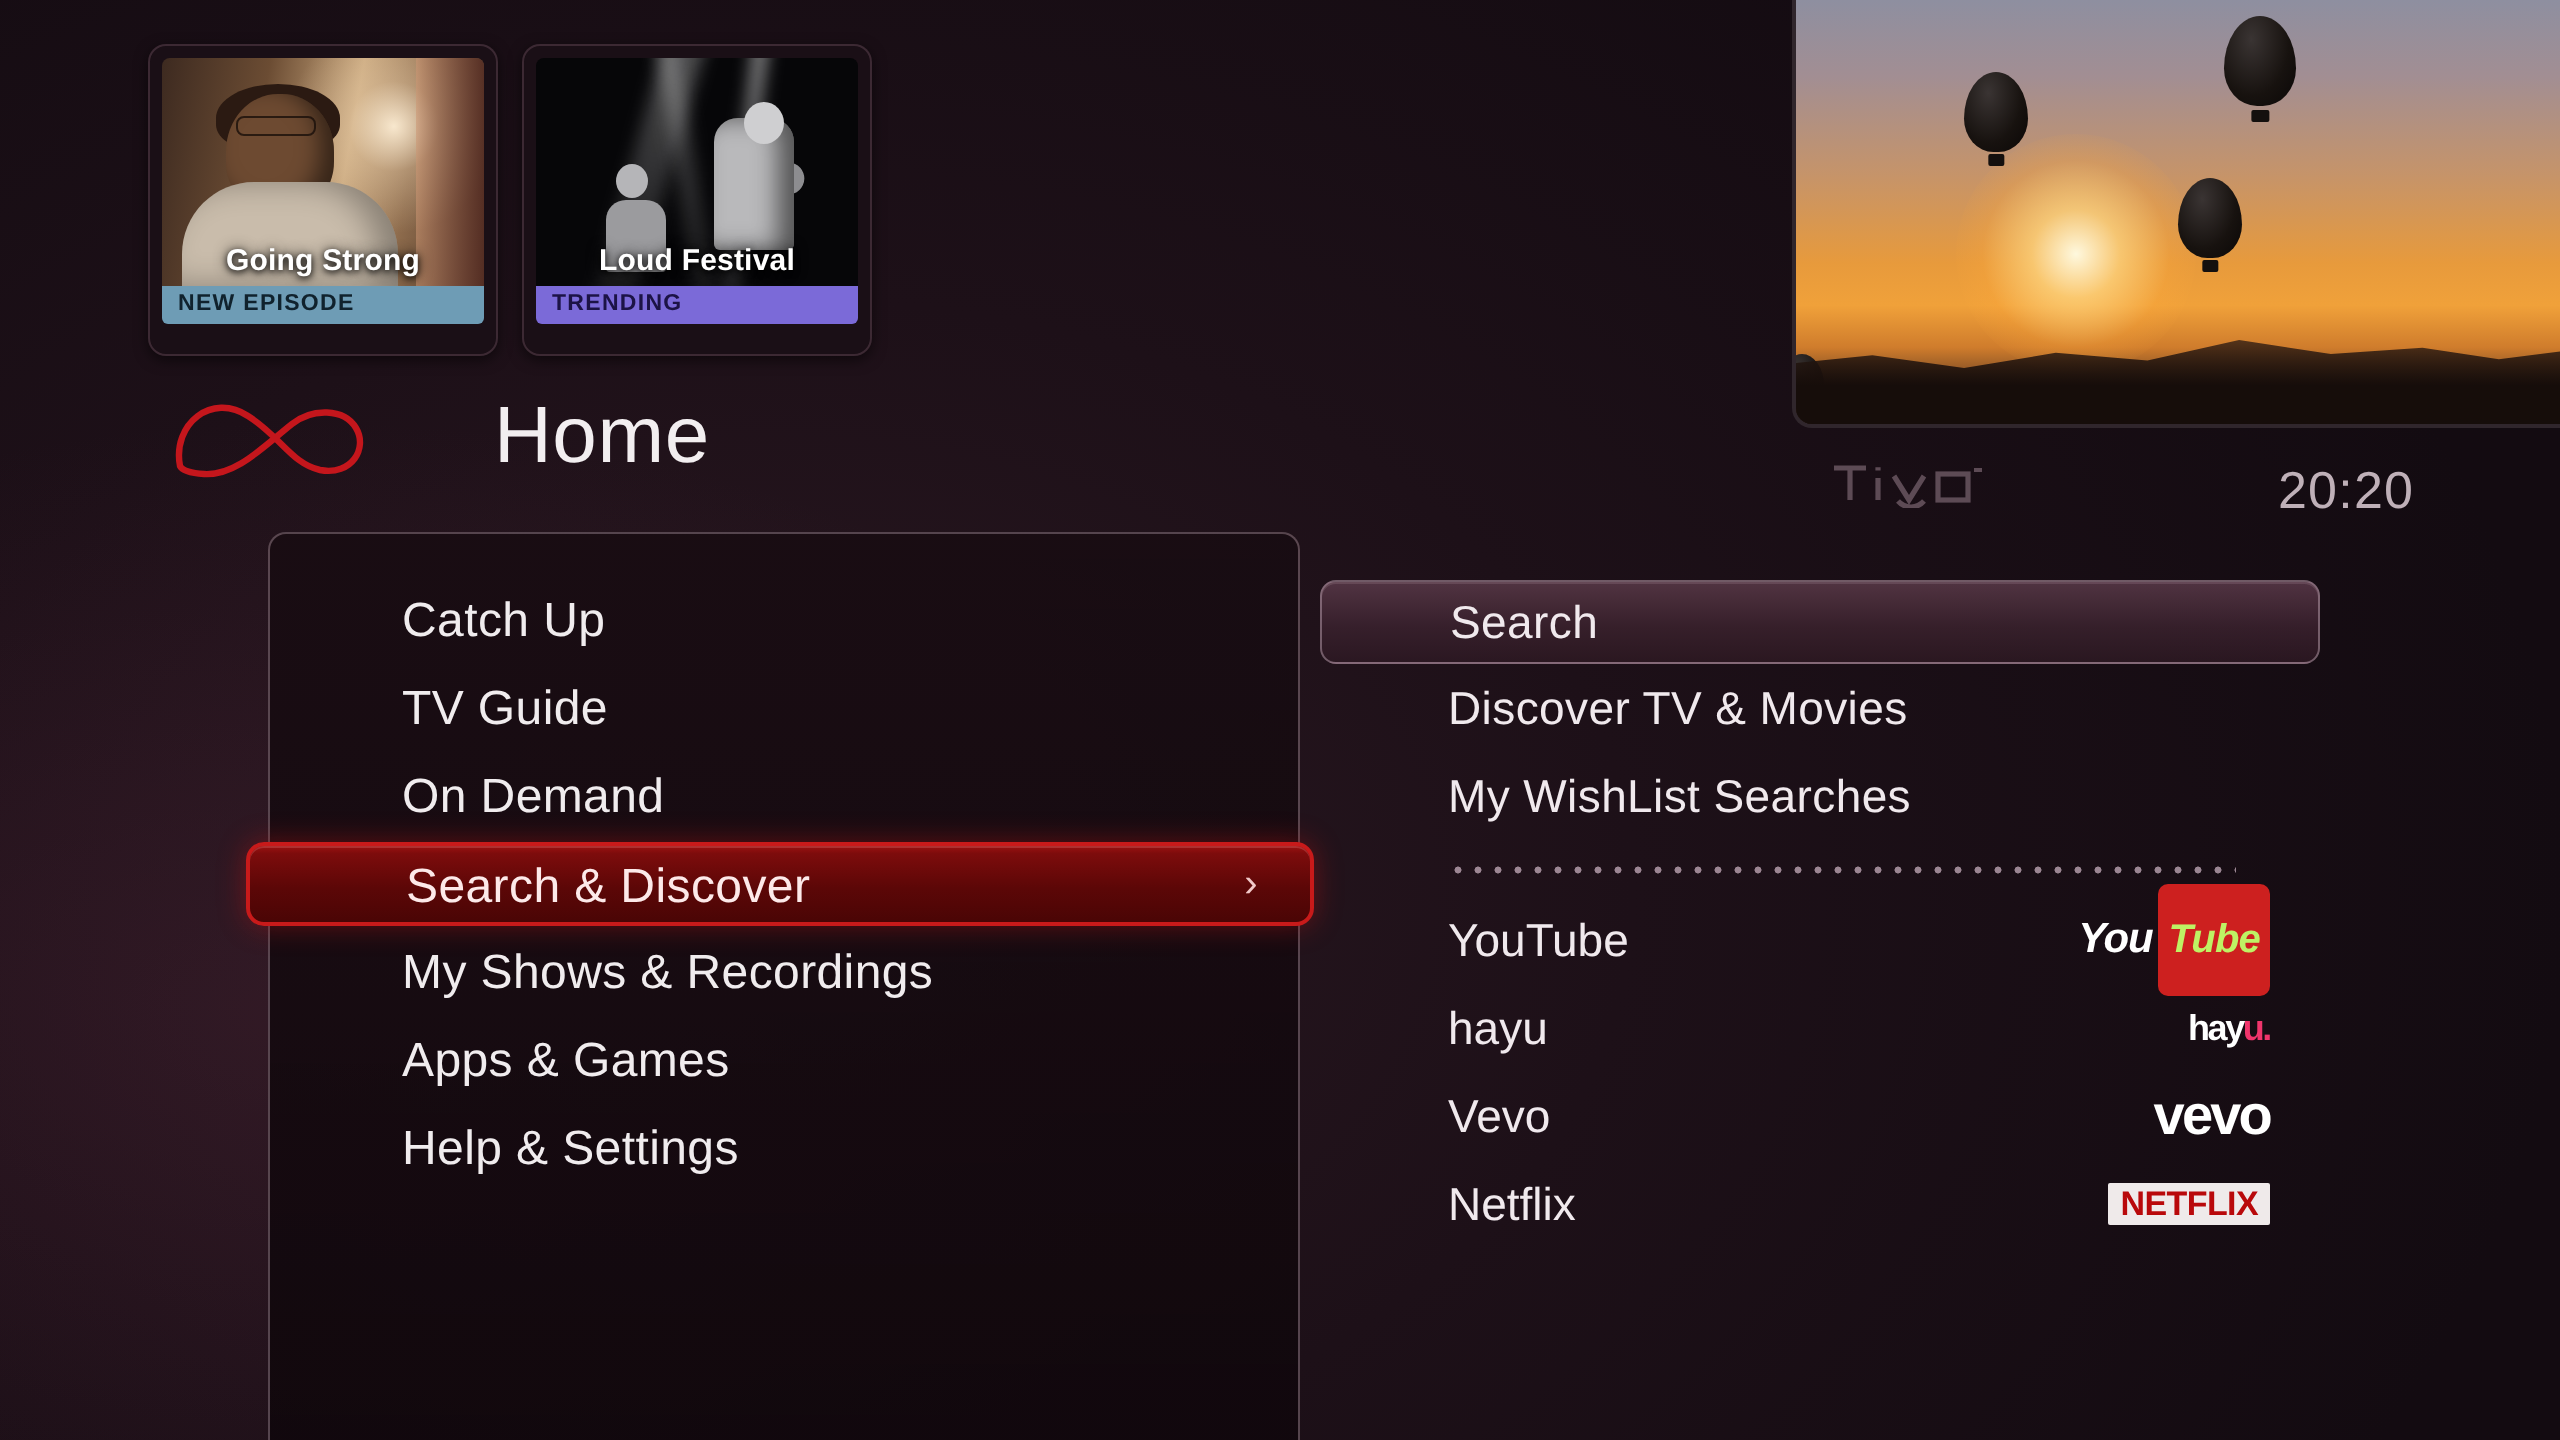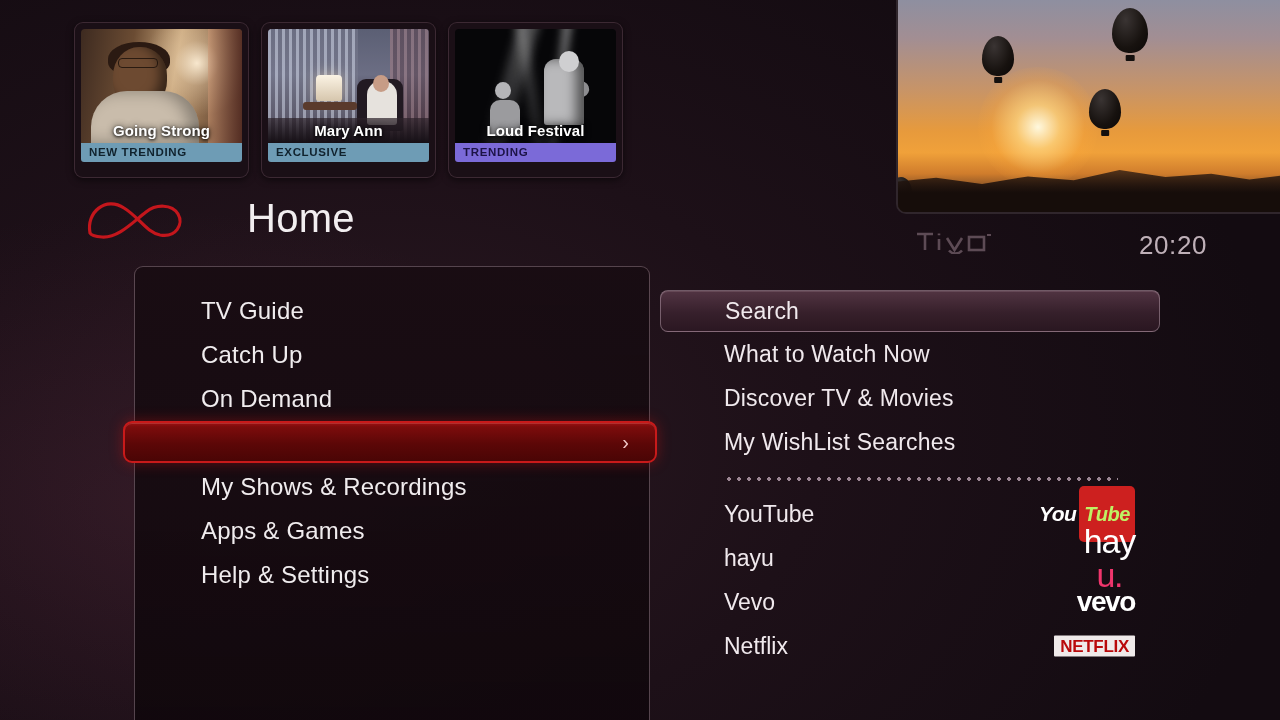--- a/index.html
+++ b/index.html
@@ -347,22 +347,22 @@
   .lg-yt .tube {
     display: inline-block; vertical-align: middle;
     background: #cd201f; color: #bef264;
     font-size: 20px; font-weight: bold;
     padding: 16px 5px; margin-left: 3px;
     border-radius: 5px; letter-spacing: -.4px;
     line-height: 24px;
   }
   
   .lg-hayu {
-    font-size: 34px; font-weight: normal; letter-spacing: -1.2px;
-    color: #fff; line-height: 1; flex-direction: column;
+    font-size: 18px; font-weight: bold; letter-spacing: -1.2px;
+    color: #fff; line-height: 1;
   }
   .lg-hayu .pink { color: #f0356c; }
   
   .lg-vevo {
     font-size: 28px; font-weight: bold; color: #fff;
     letter-spacing: -1.4px; line-height: 1;
   }
   
   .lg-netflix {
     background: #efeaea;
@@ -381,38 +381,24 @@
 
     <div class="tile">
       <div class="tile-art art1">
         <div class="curtain"></div>
           <div class="hair"></div>
           <div class="head"></div>
         <div class="glass"></div>
           <div class="body"></div>
         <div class="tile-title">Going Strong</div>
       </div>
-      <div class="tile-badge" style="background:#6e9cb5;color:#10222d;">NEW TRENDING</div>
-    </div>
-
-
-    <div class="tile">
-      <div class="tile-art art3">
-        <div class="drape dl"></div>
-          <div class="drape dr"></div>
-        <div class="lamp"></div>
-          <div class="table"></div>
-        <div class="chair"></div>
-          <div class="person"></div>
-          <div class="phead"></div>
-        <div class="floor"></div>
-        <div class="tile-title">Mary Ann</div>
-      </div>
-      <div class="tile-badge" style="background:#6e9cb5;color:#10222d;">EXCLUSIVE</div>
-    </div>
+      <div class="tile-badge" style="background:#6e9cb5;color:#10222d;">NEW EPISODE</div>
+    </div>
+
+
 
     <div class="tile">
       <div class="tile-art art4">
         <div class="beam b1"></div>
           <div class="beam b2"></div>
           <div class="beam b3"></div>
         <div class="kid"></div>
           <div class="khead"></div>
         <div class="guitar"></div>
           <div class="singer"></div>
@@ -449,51 +435,49 @@
       <path d="M34 20.5 C 37.5 24.5, 43.5 24.5, 47 20.5"></path>
       <rect x="54" y="7" width="15" height="13"></rect>
     </g>
     <rect x="72" y="4" width="4" height="2" fill="#5d4b55"></rect>
   </svg>
   <div class="clock">20:20</div>
 
   <div class="menu-panel">
     <div class="menu-list">
       <div class="menu-item">
+        <span>Catch Up</span>
+      </div>
+      <div class="menu-item">
         <span>TV Guide</span>
-      </div>
-      <div class="menu-item">
-        <span>Catch Up</span>
       </div>
       <div class="menu-item">
         <span>On Demand</span>
       </div>
       <div class="menu-item" style="margin-top:44px;">
         <span>My Shows &amp; Recordings</span>
       </div>
       <div class="menu-item">
         <span>Apps &amp; Games</span>
       </div>
       <div class="menu-item">
         <span>Help &amp; Settings</span>
       </div>
     </div>
 
     <div class="menu-item selected">
+      <span>Search &amp; Discover</span>
       <span class="menu-chevron">›</span>
     </div>
   </div>
 
   <div class="submenu">
 
     <div class="sub-item highlight">
       <span>Search</span>
-    </div>
-    <div class="sub-item">
-      <span>What to Watch Now</span>
     </div>
     <div class="sub-item">
       <span>Discover TV &amp; Movies</span>
     </div>
     <div class="sub-item">
       <span>My WishList Searches</span>
     </div>
 
     <div class="divider"></div>
 

